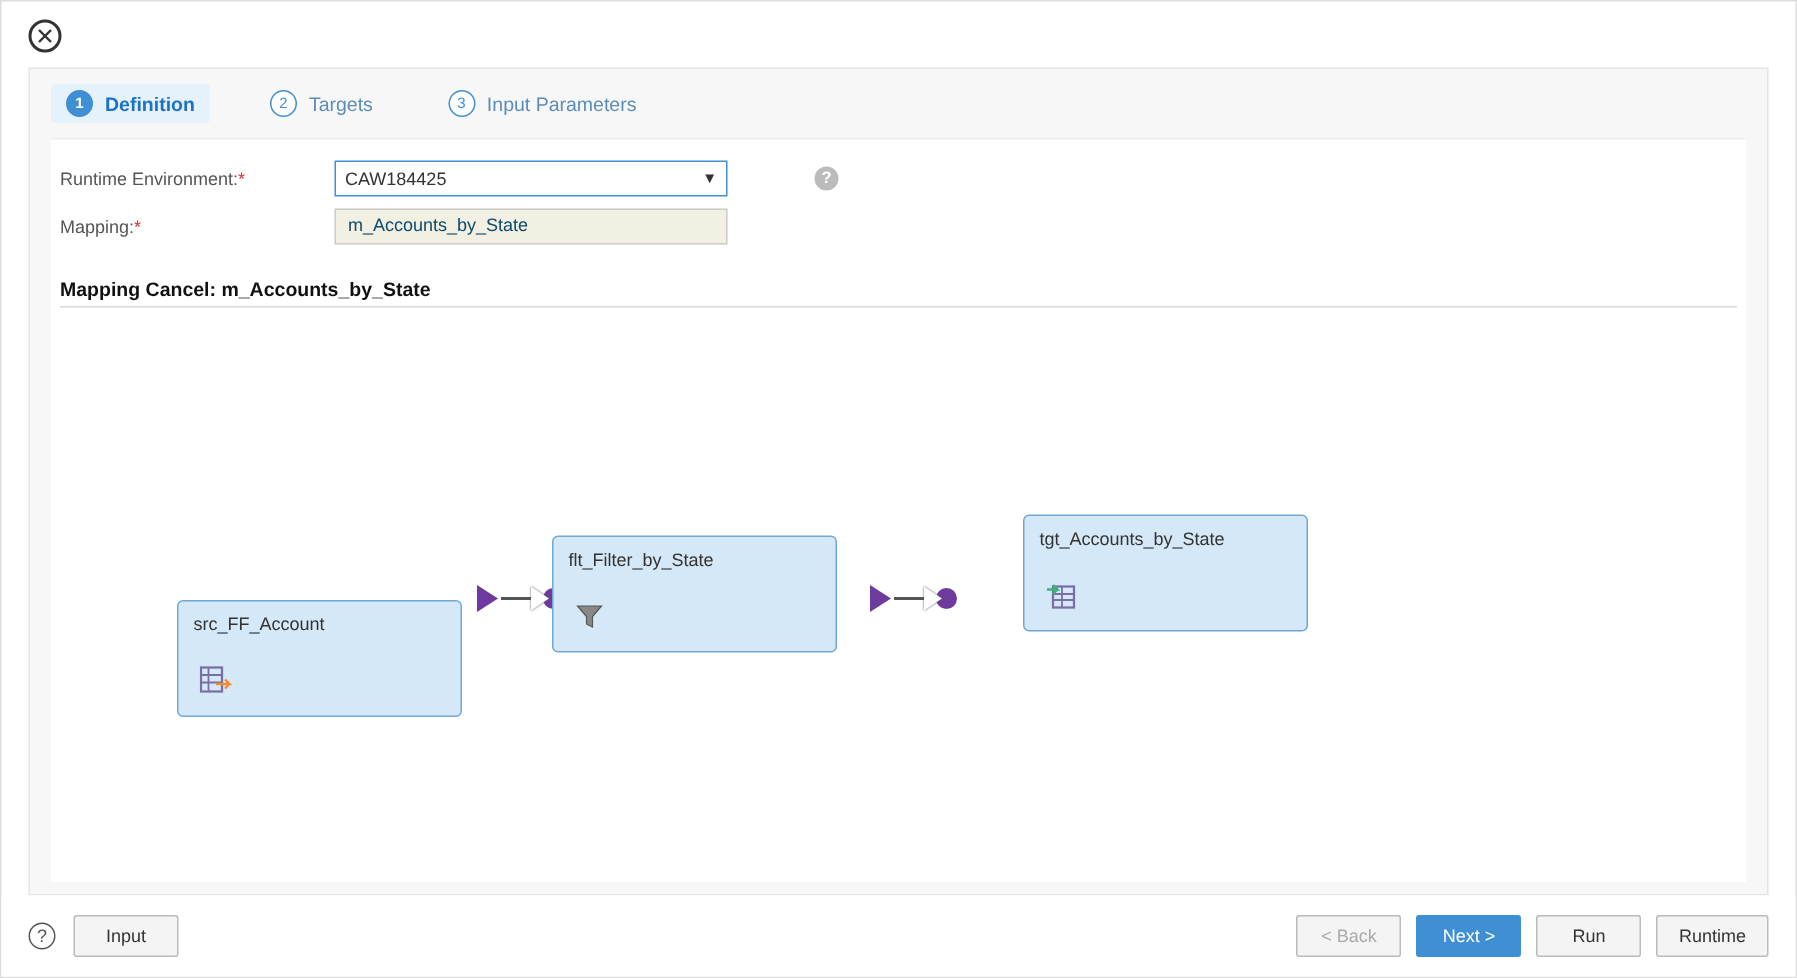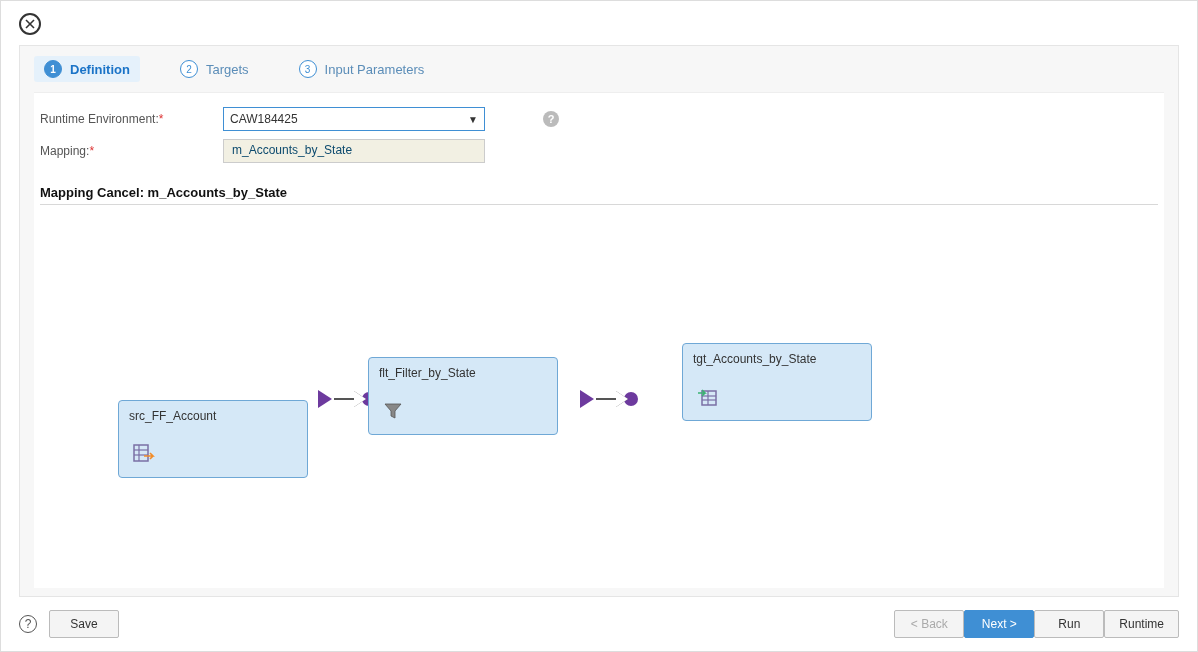--- a/index.html
+++ b/index.html
@@ -30,21 +30,21 @@
   .node-title { font-size:12px; color:#333; }
   .node-icon-slot { position:absolute; left:14px; bottom:10px; }
   .connector { position:absolute; display:flex; align-items:center; }
   .arrowhead { width:0; height:0; border-top:9px solid transparent; border-bottom:9px solid transparent; border-left:14px solid #6d3a9e; margin-right:2px; }
   .line { width:22px; height:2px; background:#555; }
   .port-tri { width:0; height:0; border-top:8px solid transparent; border-bottom:8px solid transparent; border-left:12px solid #fff; filter: drop-shadow(0 0 0.6px #555); margin-left:-2px; }
   .port-circle { width:14px; height:14px; background:#6d3a9e; border-radius:50%; margin-left:-4px; }
   .footer { position:absolute; left:0; right:0; bottom:0; height:54px; display:flex; align-items:center; justify-content:space-between; padding:0 18px; background:#fff; }
   .footer-left { display:flex; align-items:center; gap:12px; }
   .help-btn { width:18px; height:18px; border:1.5px solid #555; border-radius:50%; display:flex; align-items:center; justify-content:center; font-size:12px; cursor:pointer; color:#555; }
-  .footer-right { display:flex; }
+  .footer-right { display:flex; gap:10px; }
   .btn { min-width:70px; height:28px; padding:0 14px; border:1px solid #bbb; background:#f4f4f4; color:#333; font-size:12px; border-radius:2px; cursor:pointer; display:flex; align-items:center; justify-content:center; }
   .btn.primary { background:#3f8fd4; border-color:#3f8fd4; color:#fff; }
   .btn.disabled { color:#aaa; cursor:default; }
 </style>
 </head>
 <body>
 
 <div class="dialog">
 
   <div class="dlg-header">
@@ -146,21 +146,21 @@
           </div>
         </div>
 
       </div>
     </div>
   </div>
 
   <div class="footer">
     <div class="footer-left">
       <div class="help-btn">?</div>
-      <div class="btn">Save</div>
+      <div class="btn">Input</div>
     </div>
     <div class="footer-right">
       <div class="btn disabled">&lt; Back</div>
       <div class="btn primary">Next &gt;</div>
       <div class="btn">Run</div>
       <div class="btn">Runtime</div>
     </div>
   </div>
 
 </div>

